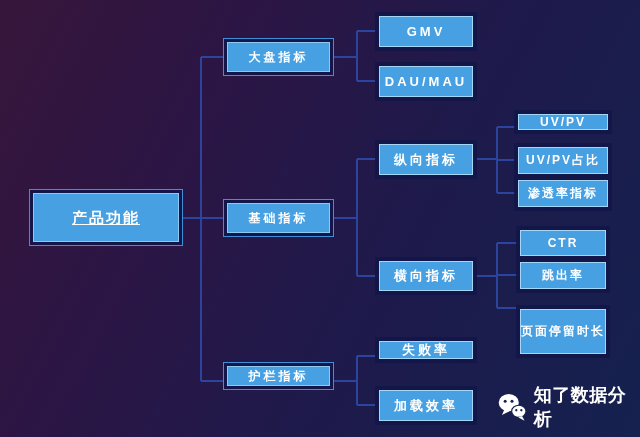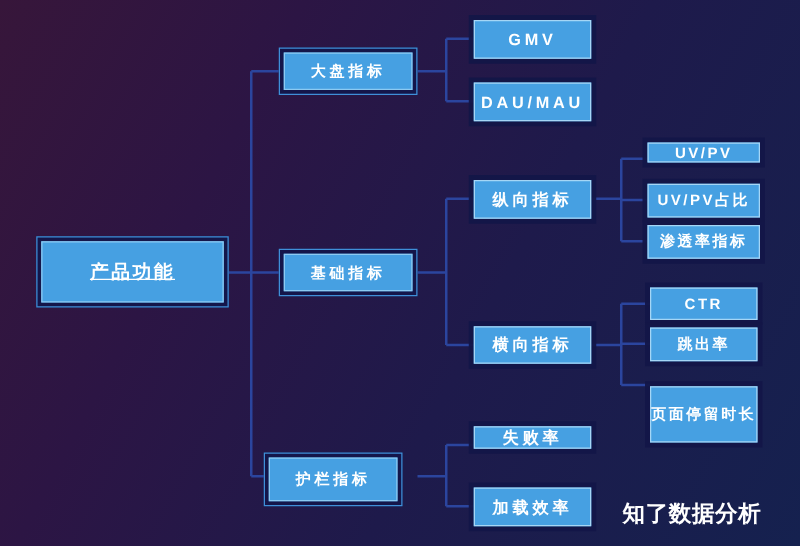--- a/index.html
+++ b/index.html
@@ -22,21 +22,21 @@
   .fill{
     box-sizing:border-box;width:100%;height:100%;
     display:flex;align-items:center;justify-content:center;
     background:#46a0e2;border:1px solid #8ccaf2;
     font-size:12px;letter-spacing:3px;
   }
   .fill.col{flex-direction:column;font-size:15px;letter-spacing:2px;line-height:21px;text-decoration:underline;}
   .small{font-size:12px;letter-spacing:2px;}
   .watermark{
     position:absolute;left:498px;top:392px;height:30px;
-    display:flex;align-items:center;gap:7px;color:#fff;flex-direction:column;
+    display:flex;align-items:center;gap:7px;color:#fff;
   }
   .wm-text{font-size:18px;font-weight:bold;letter-spacing:.5px;}
 </style>
 </head>
 <body>
 
 <div class="stage">
 
   <svg class="connectors" width="640" height="437" viewBox="0 0 640 437">
     <path fill="none" stroke-width="2" d="M183 218 H223
@@ -74,21 +74,21 @@
   </div>
 
   <div class="node wrap" style="left:223px;top:38px;width:111px;height:38px">
     <div class="fill">大盘指标</div>
   </div>
 
   <div class="node wrap" style="left:223px;top:199px;width:111px;height:38px">
     <div class="fill">基础指标</div>
   </div>
 
-  <div class="node wrap" style="left:211px;top:362px;width:111px;height:43px">
+  <div class="node wrap" style="left:223px;top:362px;width:111px;height:28px">
     <div class="fill">护栏指标</div>
   </div>
 
   <div class="node leaf" style="left:379px;top:16px;width:94px;height:31px">
     <span>GMV</span>
   </div>
 
   <div class="node leaf" style="left:379px;top:66px;width:94px;height:31px">
     <span>DAU/MAU</span>
   </div>

